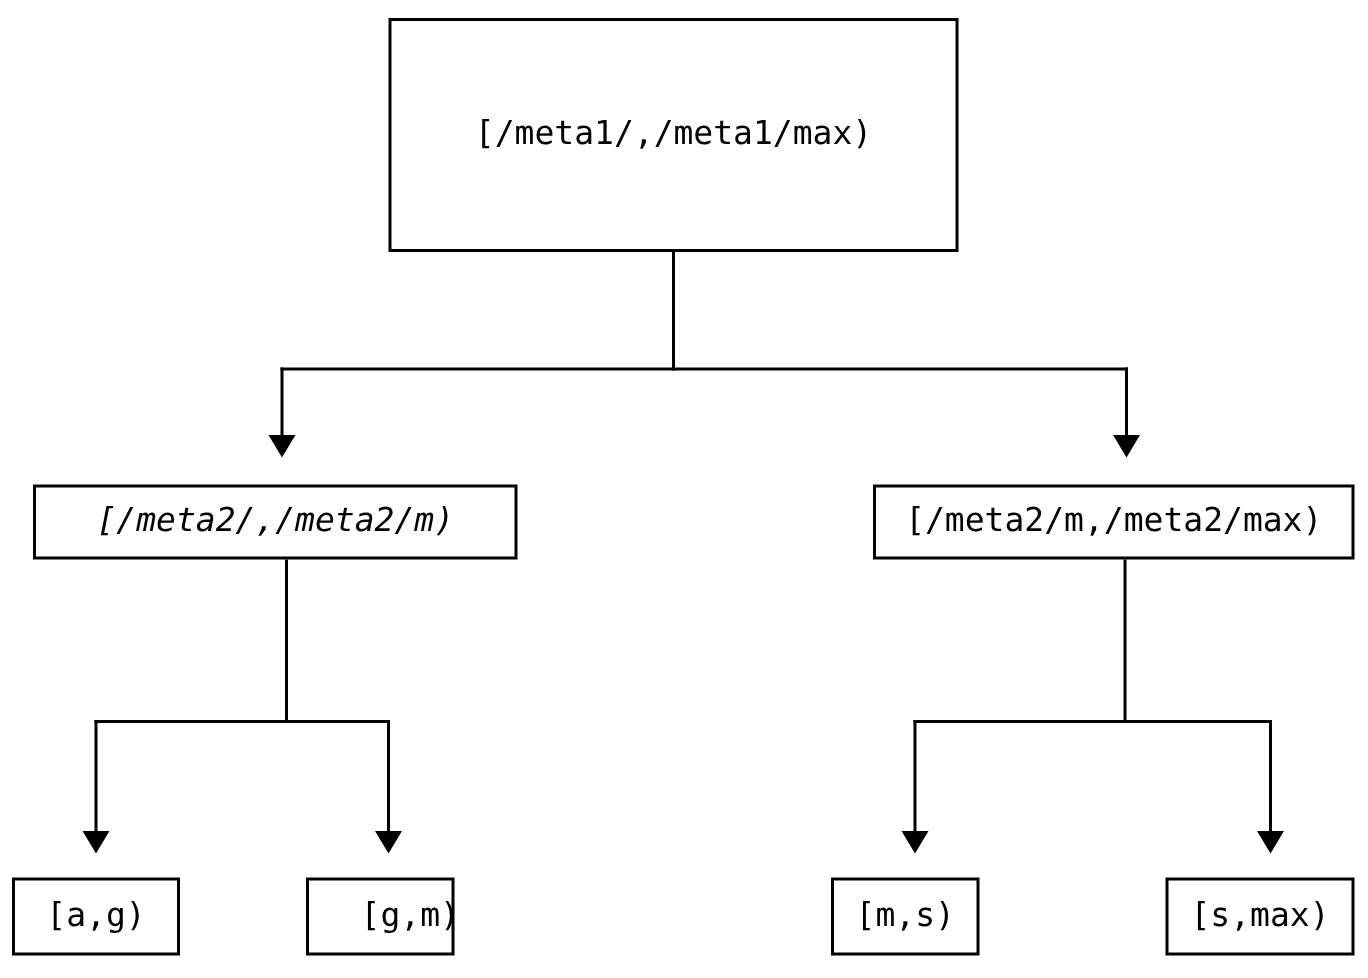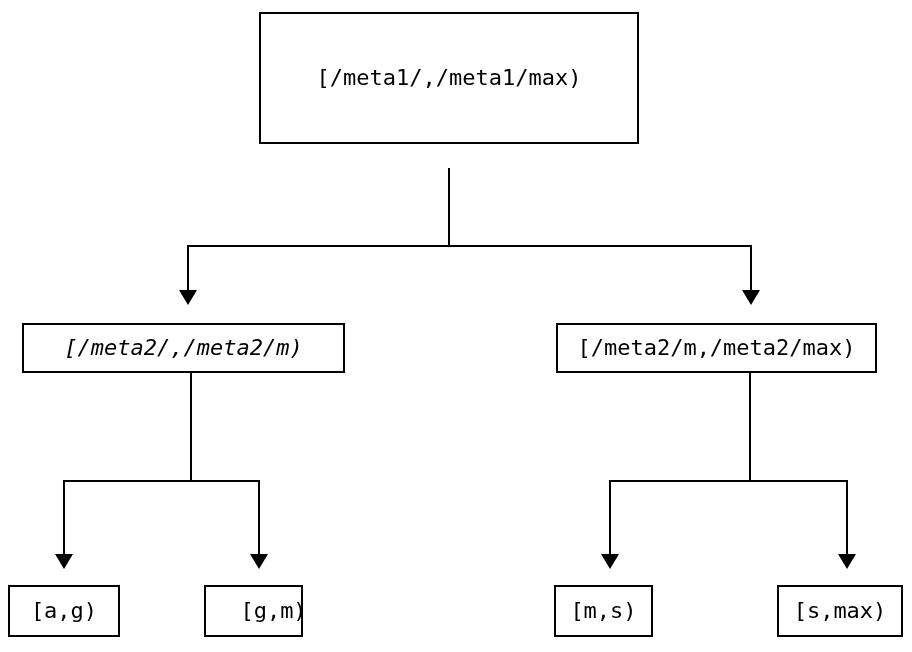--- a/index.html
+++ b/index.html
@@ -52,39 +52,39 @@
     border-left: 9px solid transparent;
     border-right: 9px solid transparent;
     border-top: 15px solid #000000;
   }
 </style>
 </head>
 <body>
 
 <div id="canvas">
 
-  <div class="node" style="left:259px; top:12px; width:380px; height:132px;">
+  <div class="node" style="left:259px; top:12px; width:380px; height:156px;">
     <span class="node-label">[/meta1/,/meta1/max)</span>
   </div>
 
   <div class="edge-v" style="left:448px; top:168px; height:79px;"></div>
 
   <div class="edge-h" style="left:187px; top:245px; width:565px;"></div>
 
   <div class="edge-v" style="left:187px; top:245px; height:47px;"></div>
   <div class="arrowhead" style="left:179px; top:290px;"></div>
 
   <div class="edge-v" style="left:750px; top:245px; height:47px;"></div>
   <div class="arrowhead" style="left:742px; top:290px;"></div>
 
   <div class="node" style="left:22px; top:323px; width:323px; height:50px;font-style:italic;">
     <span class="node-label">[/meta2/,/meta2/m)</span>
   </div>
 
-  <div class="node" style="left:556px; top:323px; width:321px; height:50px;">
+  <div class="node" style="left:582px; top:323px; width:321px; height:50px;">
     <span class="node-label">[/meta2/m,/meta2/max)</span>
   </div>
 
   <div class="edge-v" style="left:190px; top:373px; height:109px;"></div>
   <div class="edge-h" style="left:63px; top:480px; width:197px;"></div>
   <div class="edge-v" style="left:63px; top:480px; height:76px;"></div>
   <div class="arrowhead" style="left:55px; top:554px;"></div>
   <div class="edge-v" style="left:258px; top:480px; height:76px;"></div>
   <div class="arrowhead" style="left:250px; top:554px;"></div>
 

